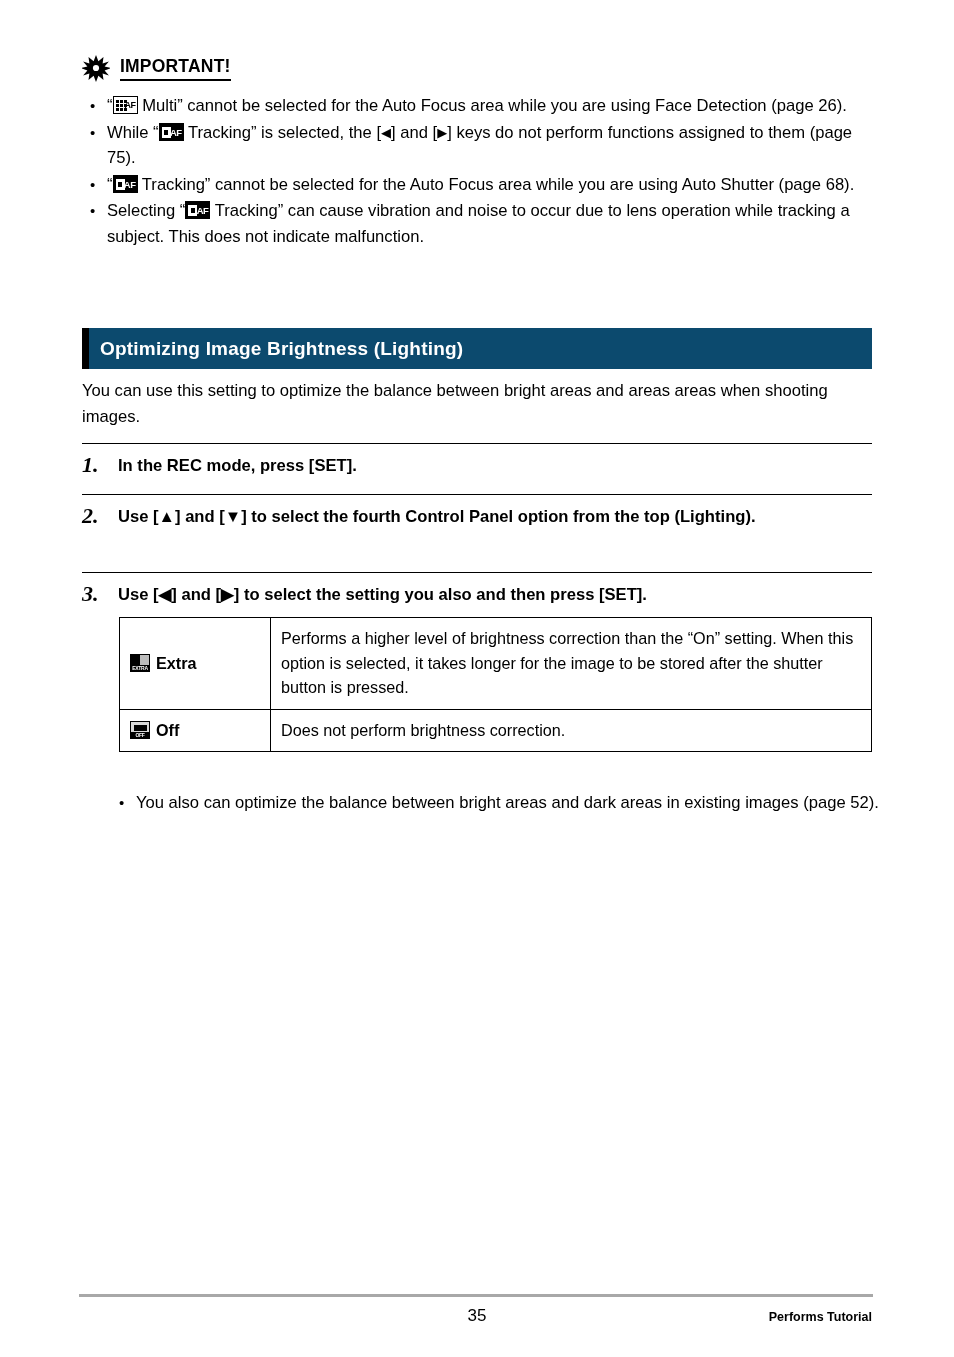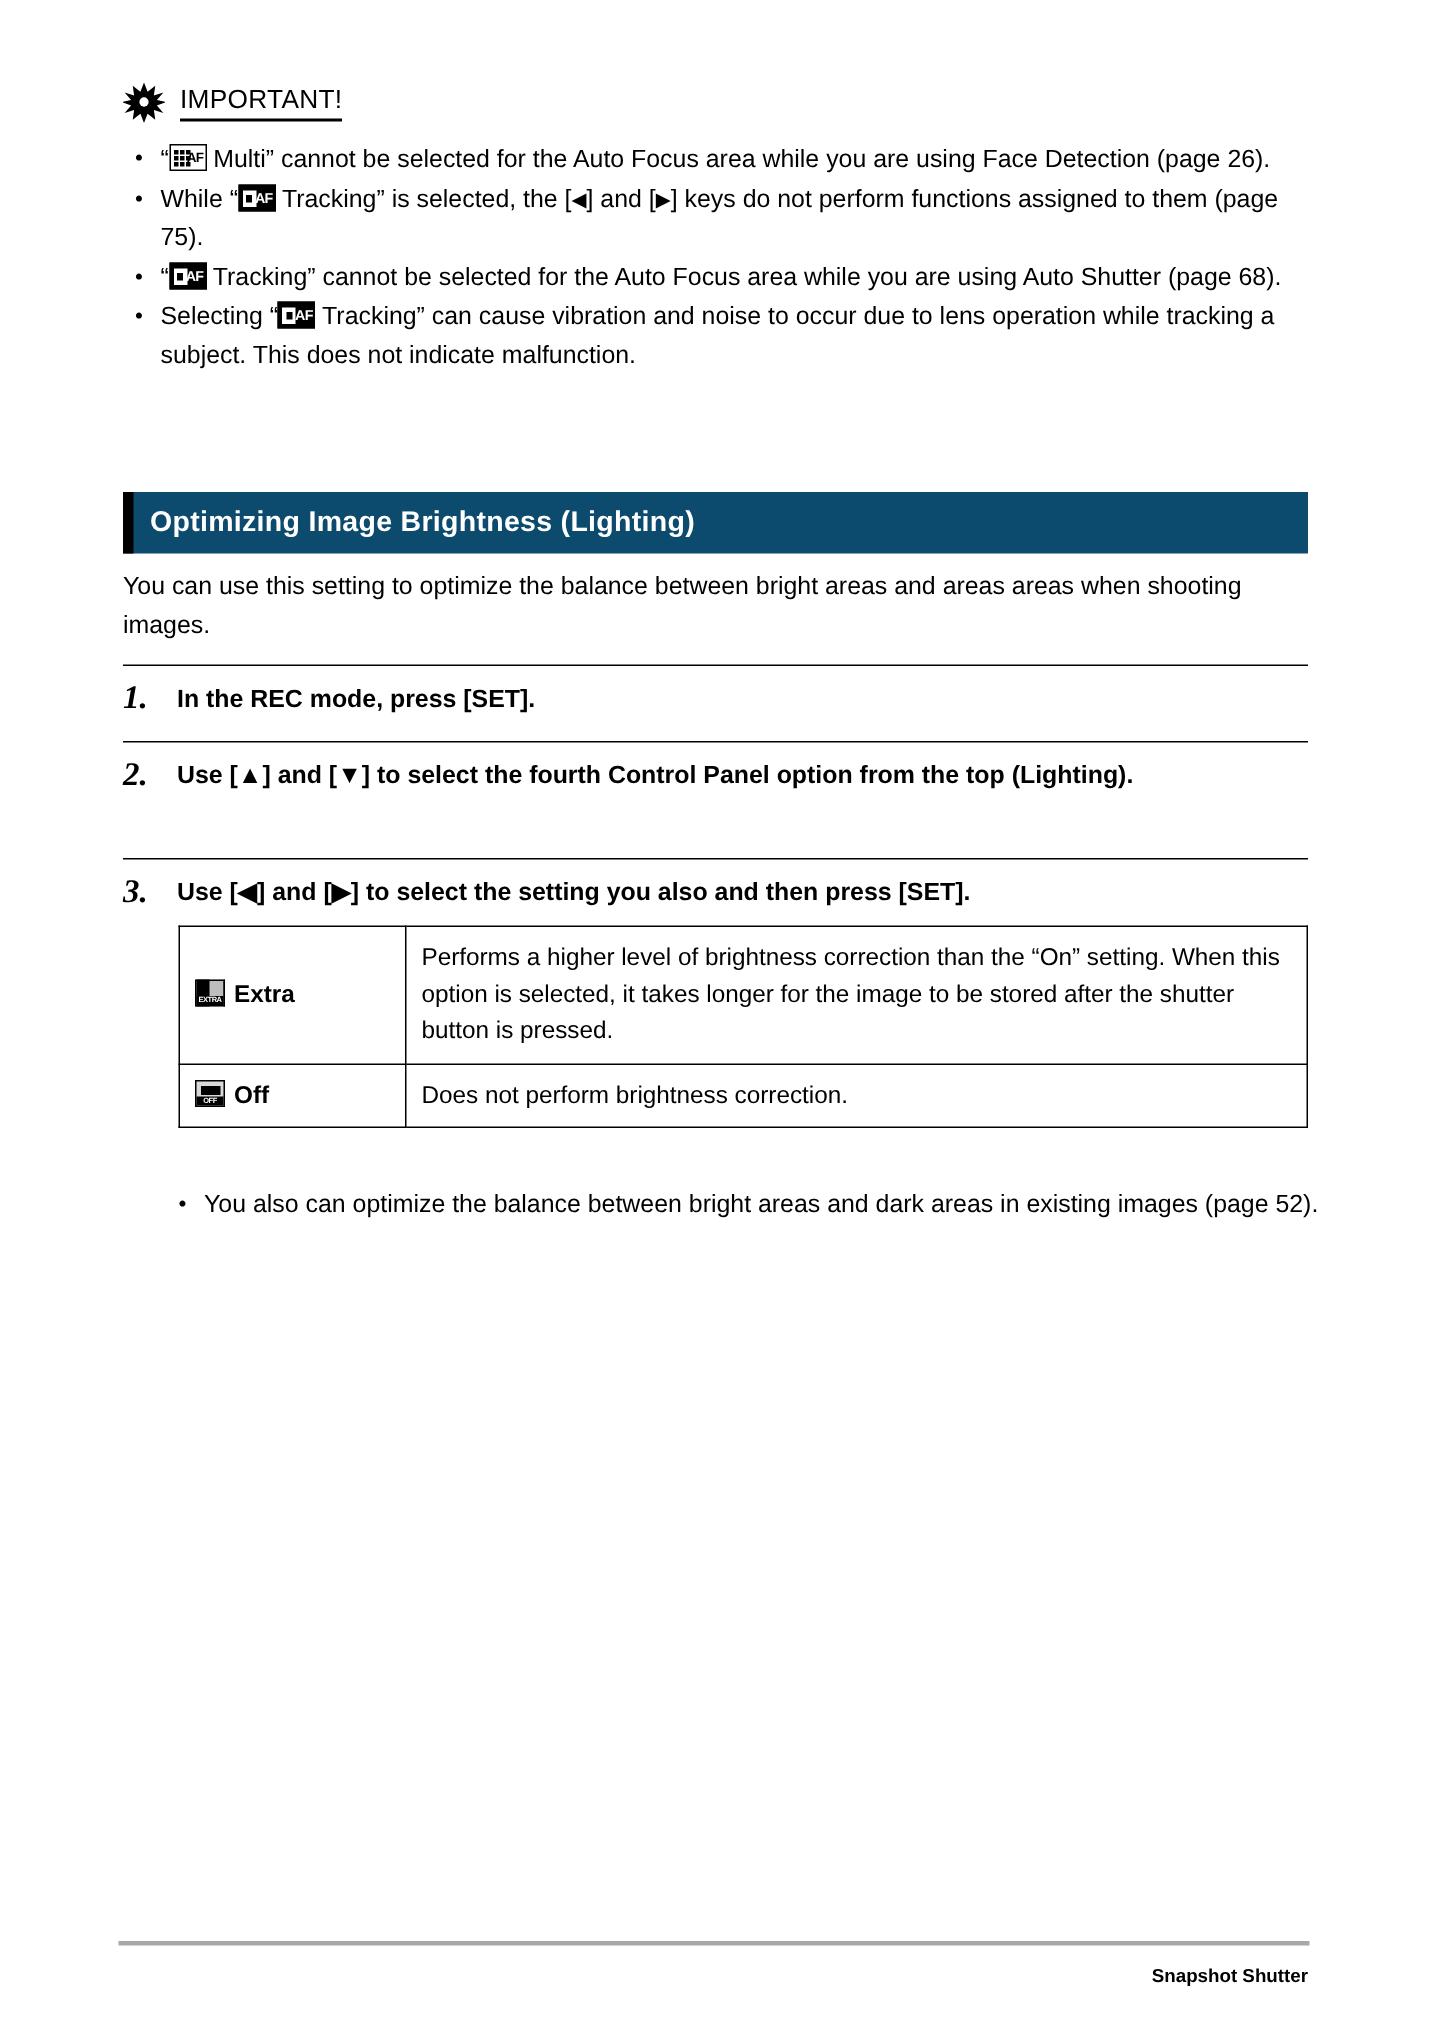--- a/index.html
+++ b/index.html
@@ -37,21 +37,21 @@
   }
   .burst-icon {
     width: 28px;
     height: 28px;
     position: relative;
     flex: 0 0 auto;
   }
   .burst-icon svg { display: block; }
   .important-title {
     font-size: 17.5px;
-    font-weight: normal;
+    font-weight: bold;
     letter-spacing: 0.2px;
     padding-bottom: 3px;
     border-bottom: 2.5px solid #000;
     line-height: 1.1;
   }
 
   ul.bullets {
     list-style: none;
     margin: 7px 0 0 0;
     padding: 0;
@@ -399,15 +399,16 @@
     </tbody>
   </table>
 
   <div class="tail-bullets">
     <ul>
       <li>You also can optimize the balance between bright areas and dark areas in existing images (page 52).</li>
     </ul>
   </div>
 
   <div class="footer-rule"></div>
-  <div class="footer-right">Snapshot Shutter</div>
+  <div class="page-number">35</div>
+  <div class="footer-right">Performs Tutorial</div>
 
 </div>
 
 </body></html>

